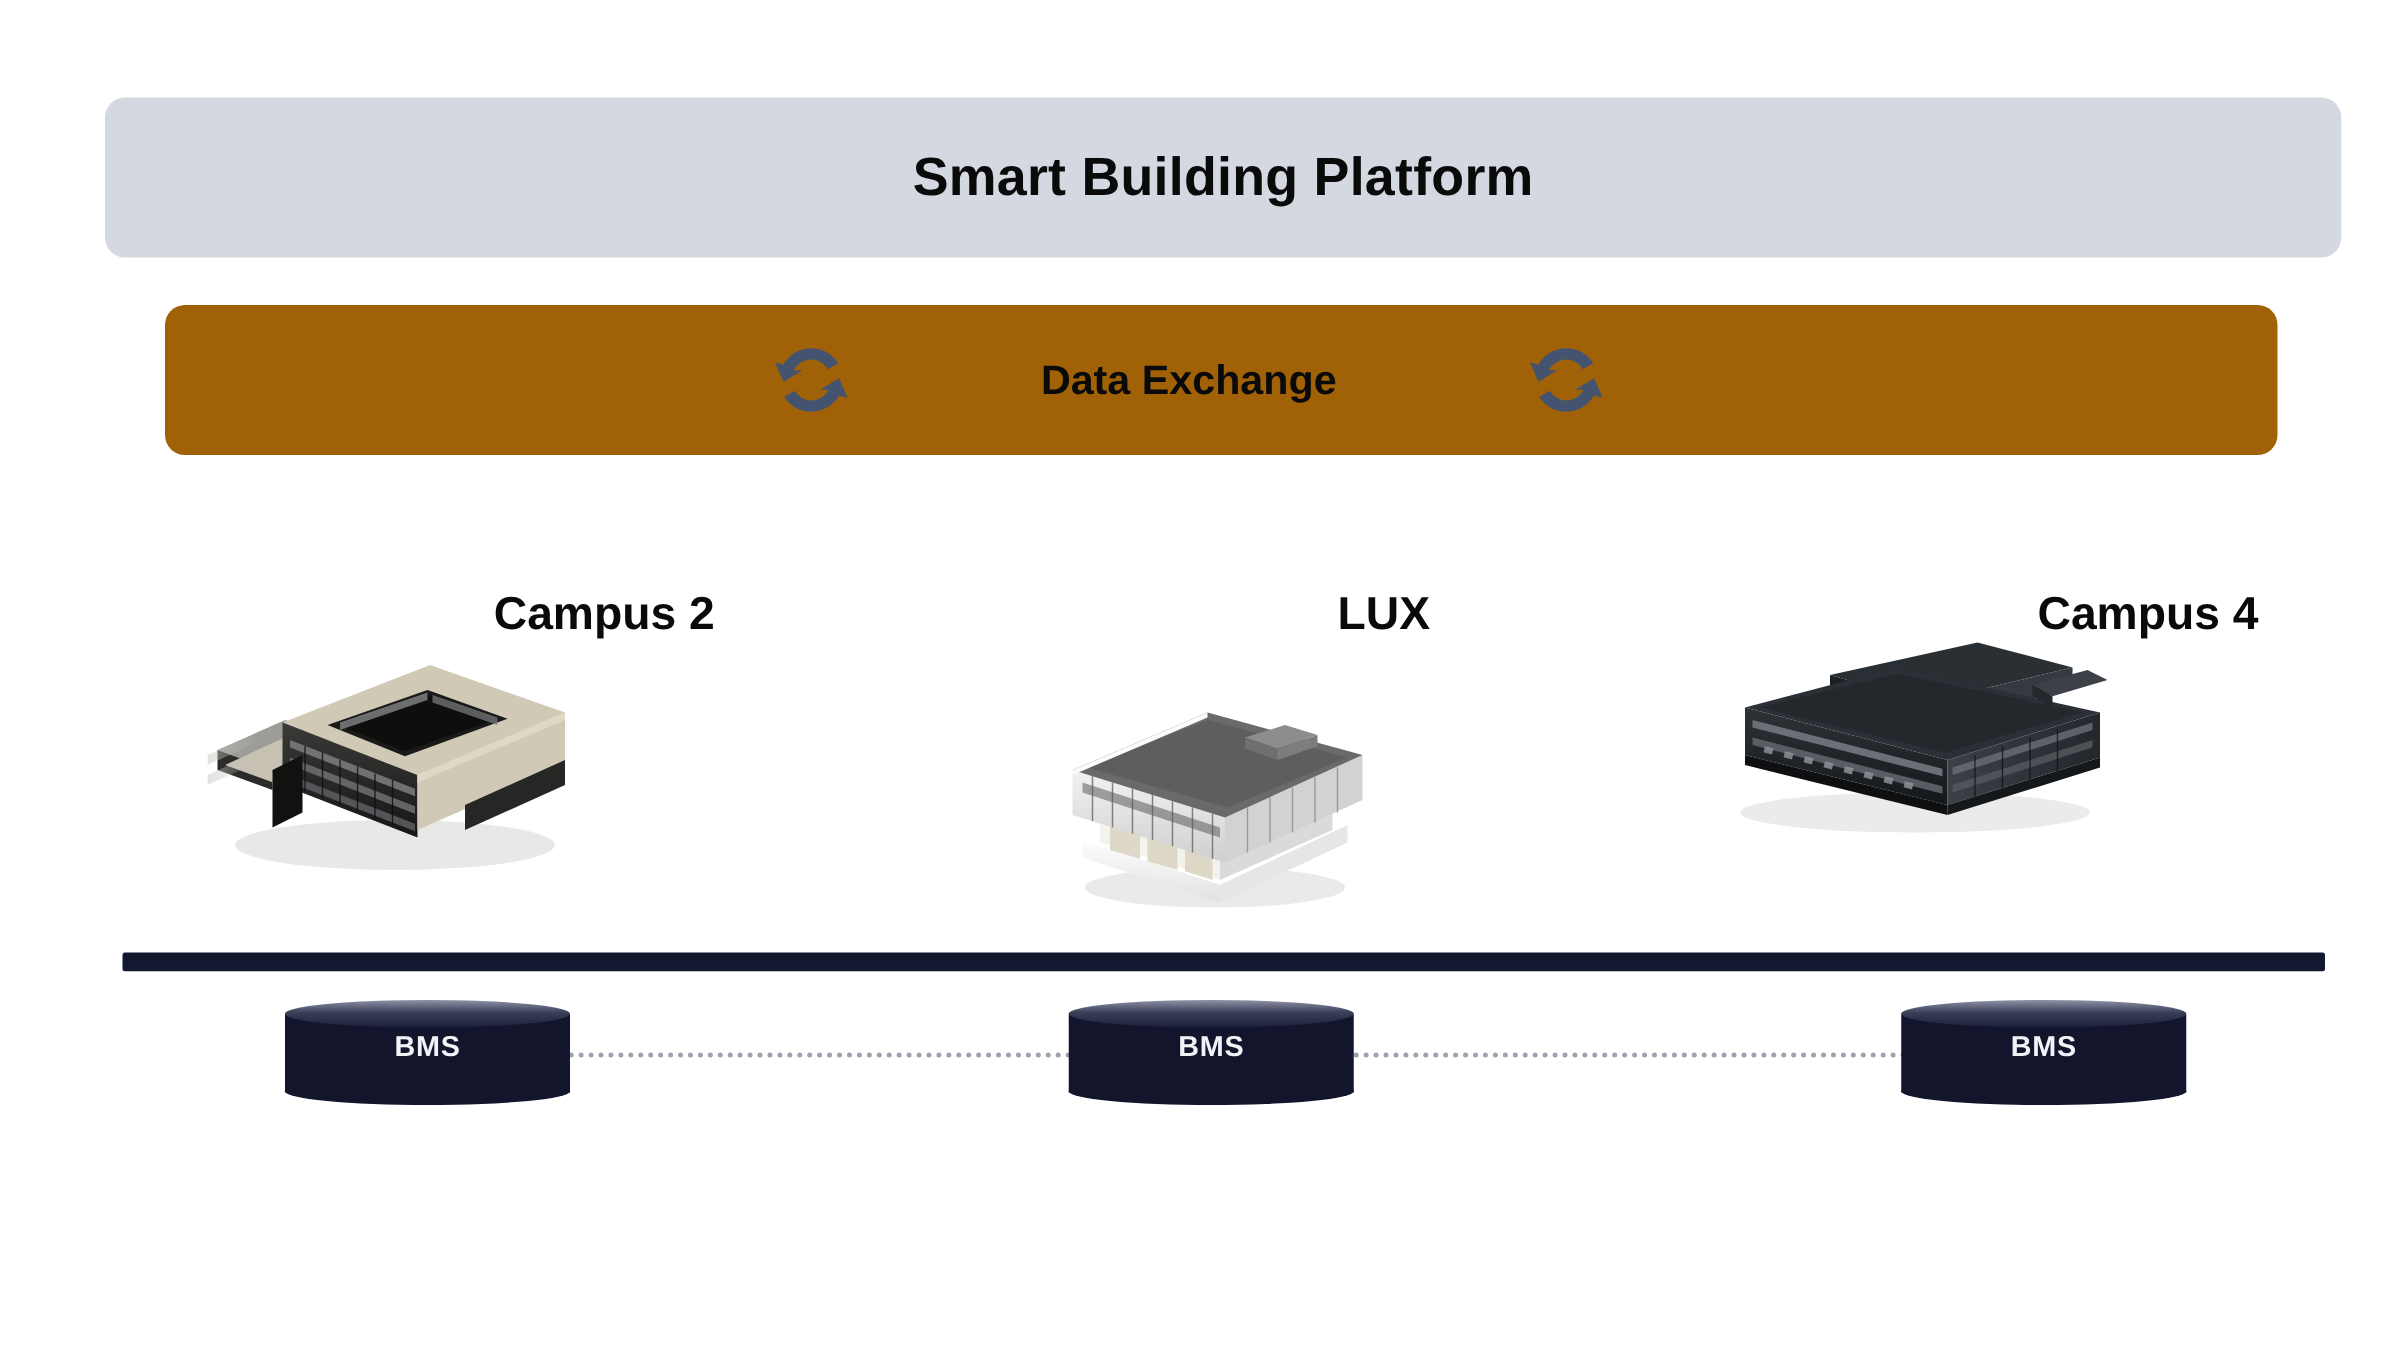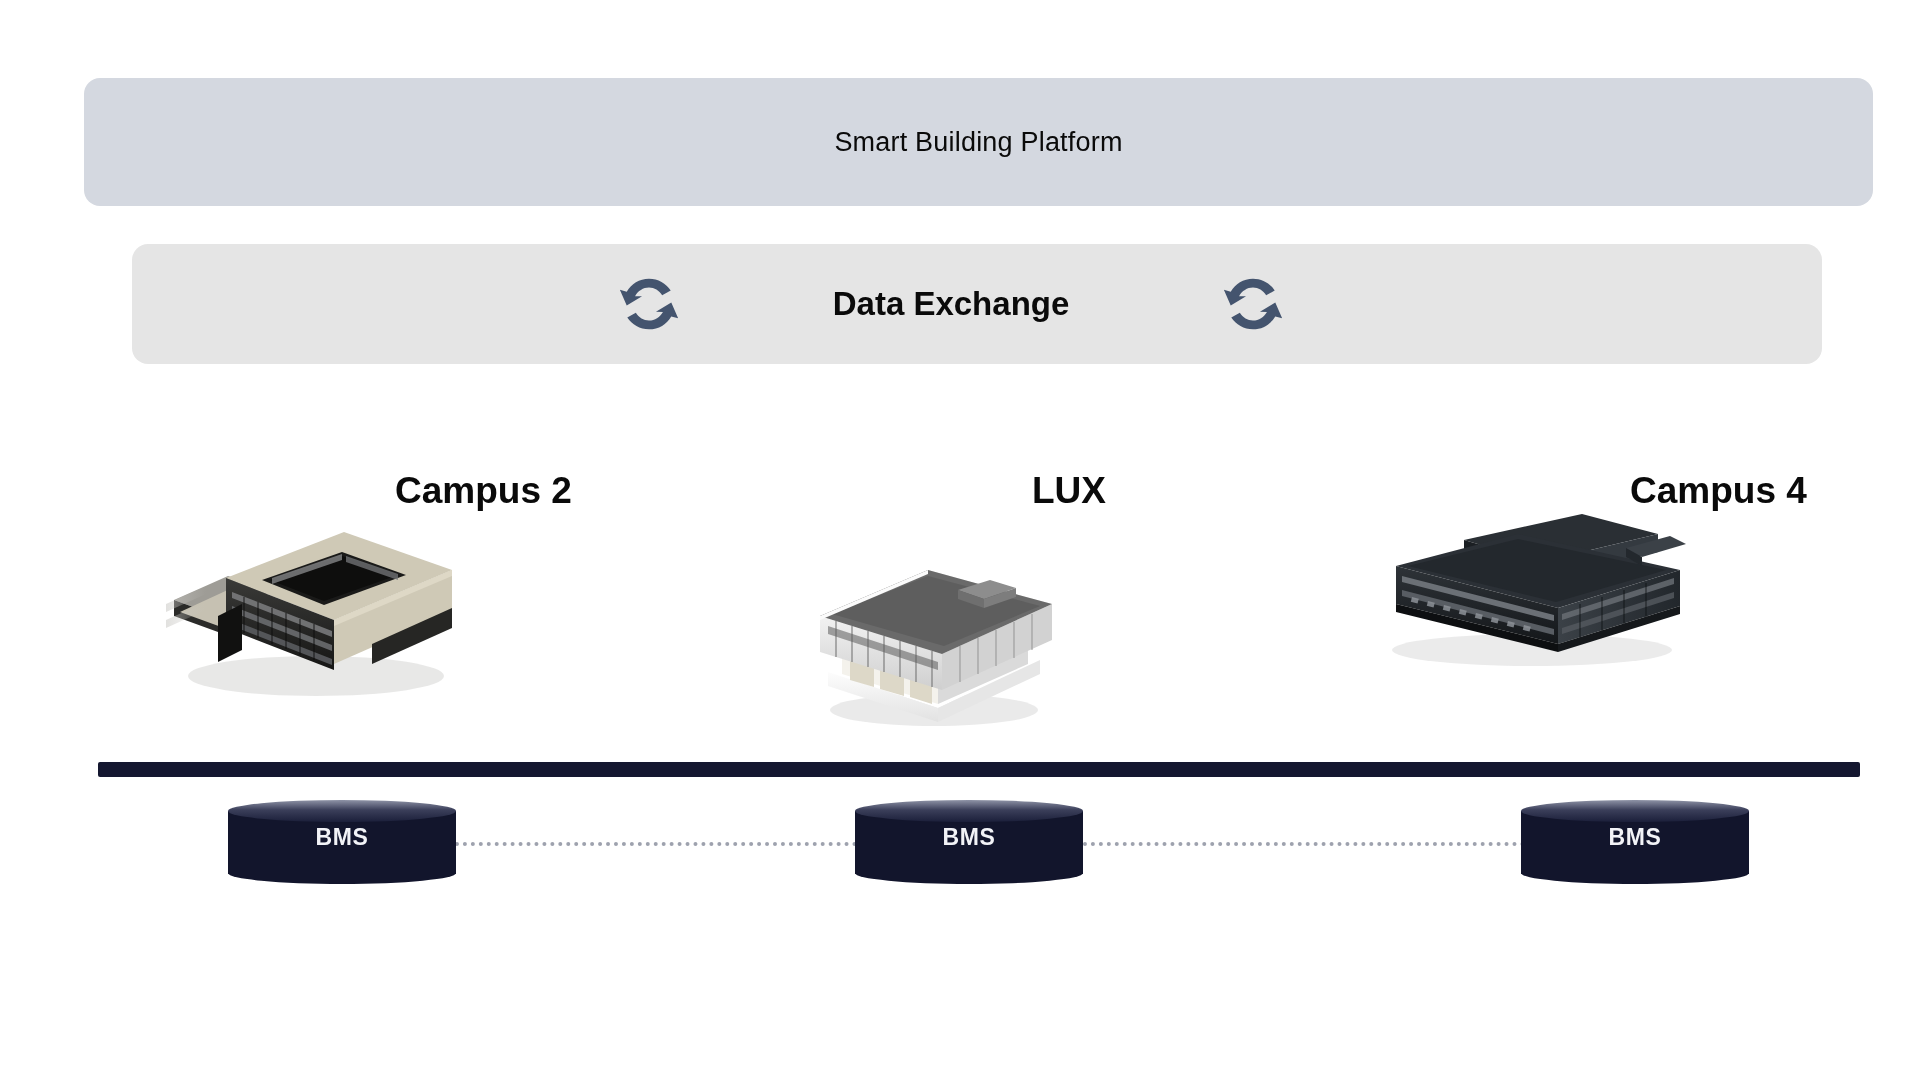--- a/index.html
+++ b/index.html
@@ -30,35 +30,35 @@
     top: 78px;
     width: 1789px;
     height: 128px;
     background: #d4d8e0;
     border-radius: 16px;
     display: flex;
     align-items: center;
     justify-content: center;
   }
   .platform-title {
-    font-size: 27px;
-    font-weight: normal;
+    font-size: 43px;
+    font-weight: bold;
     color: #0a0a0a;
     letter-spacing: 0.2px;
     white-space: nowrap;
   }
 
   
   .exchange-bar {
     position: absolute;
     left: 132px;
     top: 244px;
     width: 1690px;
     height: 120px;
-    background: #e5e5e5;
+    background: #a16207;
     border-radius: 16px;
     display: flex;
     align-items: center;
     justify-content: center;
   }
   .exchange-inner {
     display: flex;
     align-items: center;
     justify-content: center;
     gap: 148px;
@@ -84,21 +84,21 @@
     top: 470px;
     width: 1920px;
     height: 270px;
   }
   .building-slot {
     position: absolute;
     width: 440px;
     height: 270px;
   }
   .slot-campus2 { left: 160px; }
-  .slot-lux     { left: 752px; }
+  .slot-lux     { left: 790px; }
   .slot-campus1 { left: 1330px; }
 
   .building-label {
     position: absolute;
     top: 0;
     font-size: 37px;
     font-weight: bold;
     color: #0a0a0a;
     white-space: nowrap;
   }

